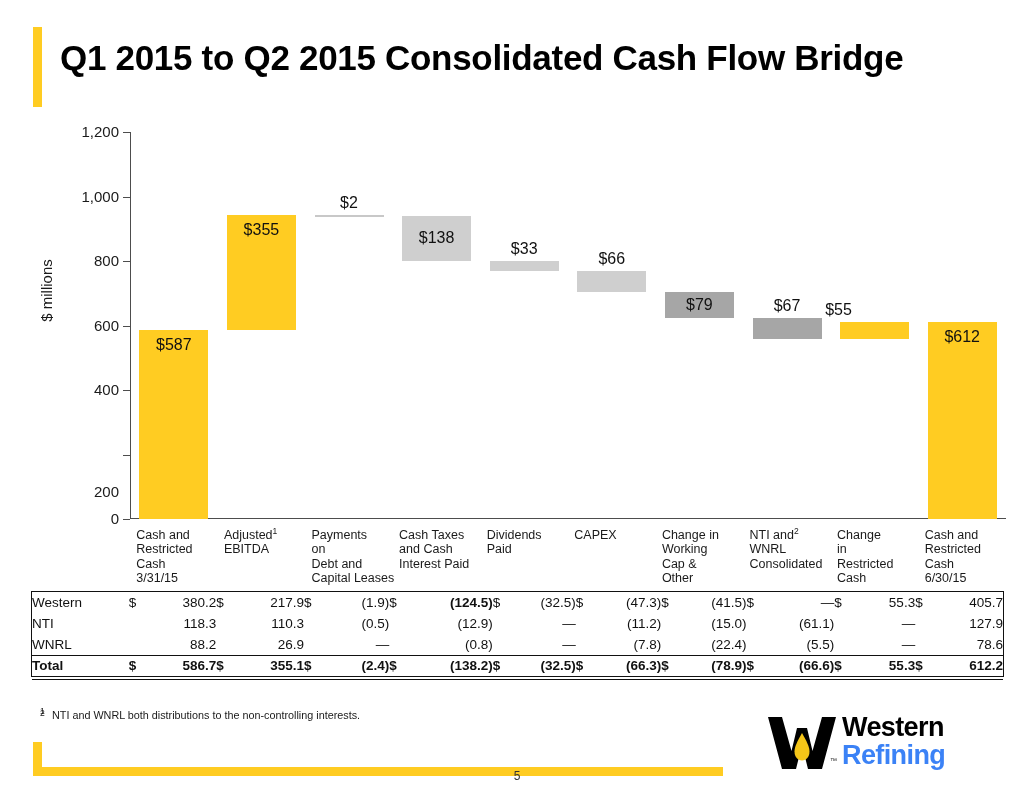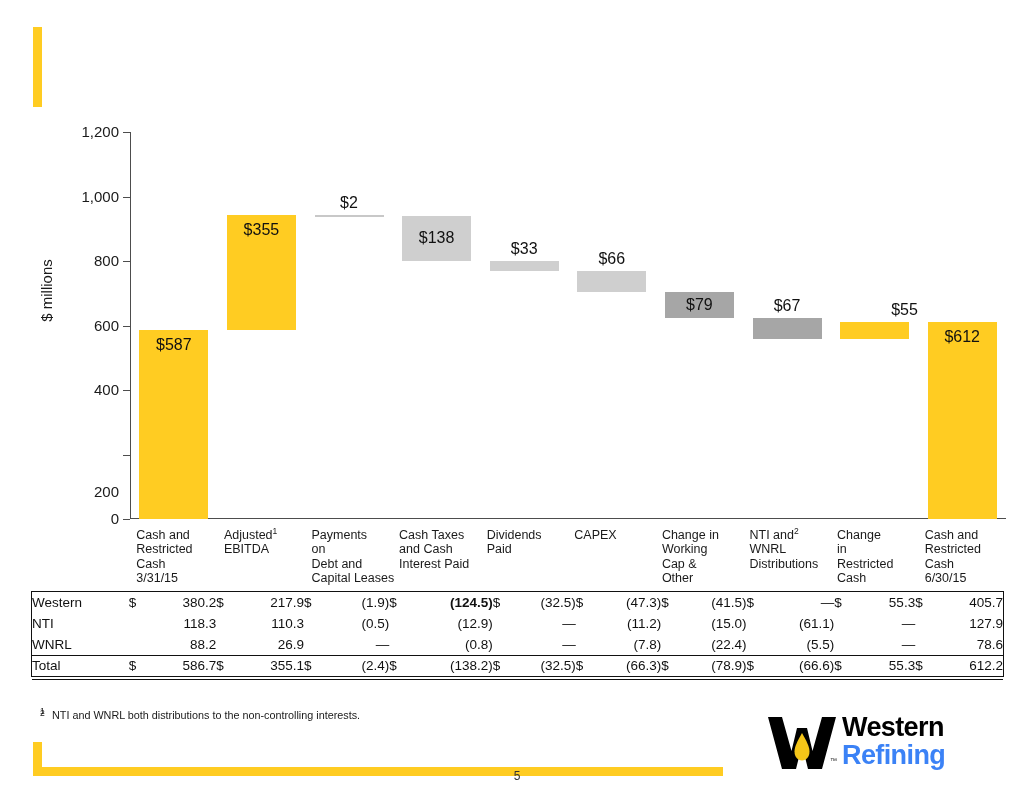--- a/index.html
+++ b/index.html
@@ -83,21 +83,21 @@
   }
   #tbl table { width: 100%; border-collapse: collapse; }
   #tbl td {
     font-size: 13.5px; color: #111; padding: 0.5px 0;
     height: 21px; vertical-align: middle;
   }
   td.lbl      { text-align: left; padding-left: 5px; width: 86px; white-space: nowrap; }
   td.lbl-ind  { text-align: left; padding-left: 16px; width: 86px; }
   td.cur      { text-align: left;  width: 14px; padding-left: 4px; }
   td.num      { text-align: right; padding-right: 3px; }
-  tr.total-row td { border-top: 1.4px solid #111; }
+  tr.total-row td { border-top: 1.4px solid #111; font-weight: bold; }
   tr.total-row    { position: relative; }
   #tbl .dblrule {
     position: absolute; left: 0; right: 0; bottom: -4px;
     height: 1.4px; background: #111;
   }
 
   
   #footnotes {
     position: absolute; left: 38px; top: 707px; width: 700px;
   }
@@ -140,20 +140,21 @@
     position: absolute; left: 64px; top: 44px;
     font-size: 7px; color: #222;
   }
 </style>
 </head>
 <body>
 
 <div id="slide">
 
   <div class="title-accent"></div>
+  <div class="slide-title">Q1 2015 to Q2 2015 Consolidated Cash Flow Bridge</div>
 
   <div class="axis-line-y"></div>
   <div class="axis-line-x"></div>
   <div class="ylabel-wrap">
     <div class="ylabel">$ millions</div>
   </div>
 
   <div id="yticks">
       <div class="ytick" style="top: 519px;"></div>
       <div class="ytick-label" style="top: 519px; left: 55px;">0</div>
@@ -182,21 +183,21 @@
       <div class="bar-label" style="left: 262.1px; width: 89px; top: 97.3282px;">$138</div>
       <div class="bar" style="left: 359.7px; top: 128.613px; width: 69px; height: 10.4812px; background: rgb(207, 207, 207);"></div>
       <div class="bar-label" style="left: 349.7px; width: 89px; top: 107.613px;">$33</div>
       <div class="bar" style="left: 447.3px; top: 139.094px; width: 69px; height: 21.3818px; background: rgb(207, 207, 207);"></div>
       <div class="bar-label" style="left: 437.3px; width: 89px; top: 118.094px;">$66</div>
       <div class="bar" style="left: 534.9px; top: 160.476px; width: 69px; height: 25.4452px; background: rgb(166, 166, 166);"></div>
       <div class="bar-label" style="left: 524.9px; width: 89px; top: 164.199px;">$79</div>
       <div class="bar" style="left: 622.5px; top: 185.921px; width: 69px; height: 21.4785px; background: rgb(166, 166, 166);"></div>
       <div class="bar-label" style="left: 612.5px; width: 89px; top: 164.921px;">$67</div>
       <div class="bar" style="left: 710.1px; top: 189.565px; width: 69px; height: 17.8342px; background: rgb(255, 204, 34);"></div>
-      <div class="bar-label" style="left: 730px; width: 89px; top: 168.565px;">$55</div>
+      <div class="bar-label" style="left: 664px; width: 89px; top: 168.565px;">$55</div>
       <div class="bar" style="left: 797.7px; top: 189.565px; width: 69px; height: 197.434px; background: rgb(255, 204, 34);"></div>
       <div class="bar-label" style="left: 787.7px; width: 89px; top: 195.565px;">$612</div>
     </div>
 
   <div id="cats">
       <div class="cat" style="left: 136.3px; width: 93.6px;">
         <div>Cash and</div>
         <div>Restricted</div>
         <div>Cash</div>
         <div>3/31/15</div>
@@ -225,21 +226,21 @@
       </div>
       <div class="cat" style="left: 661.9px; width: 93.6px;">
         <div>Change in</div>
         <div>Working</div>
         <div>Cap &amp;</div>
         <div>Other</div>
       </div>
       <div class="cat" style="left: 749.5px; width: 93.6px;">
         <div>NTI and<sup>2</sup></div>
         <div>WNRL</div>
-        <div>Distributions</div>
+        <div>Consolidated</div>
       </div>
       <div class="cat" style="left: 837.1px; width: 93.6px;">
         <div>Change</div>
         <div>in</div>
         <div>Restricted</div>
         <div>Cash</div>
       </div>
       <div class="cat" style="left: 924.7px; width: 93.6px;">
         <div>Cash and</div>
         <div>Restricted</div>

